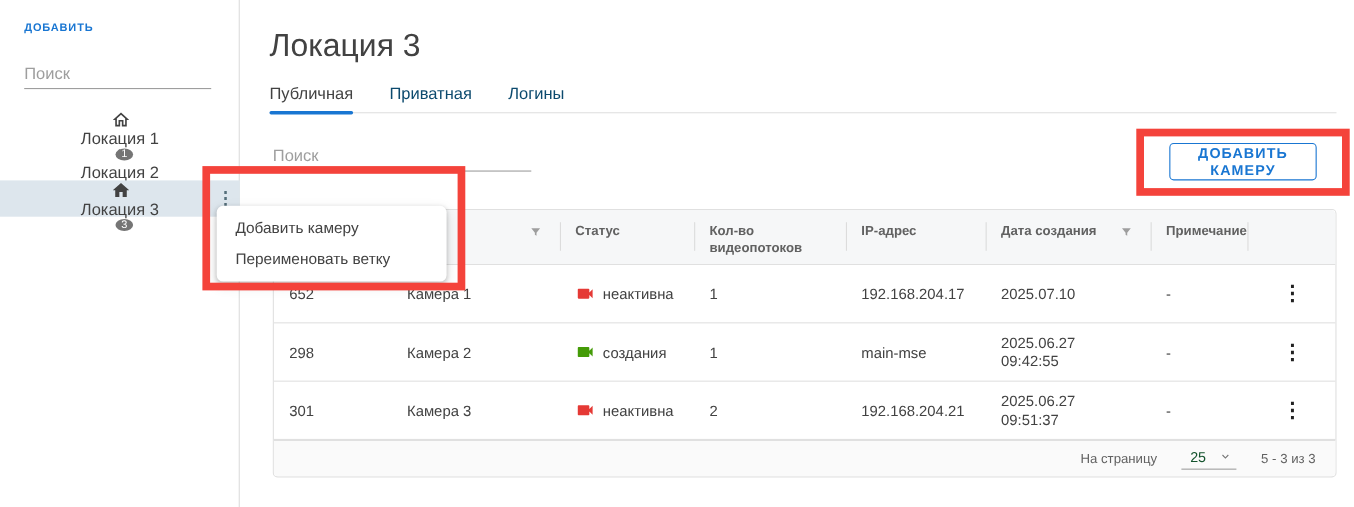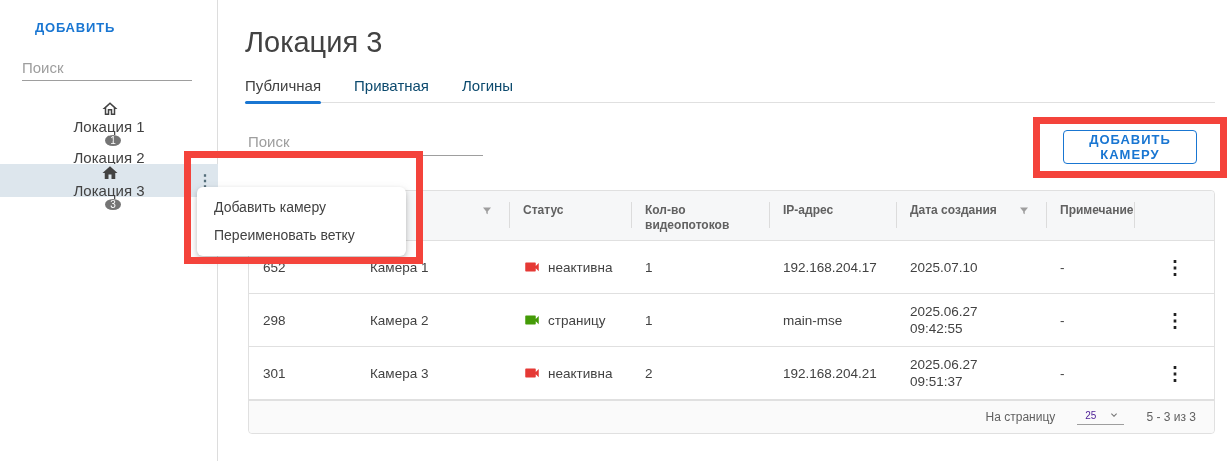--- a/index.html
+++ b/index.html
@@ -2,21 +2,21 @@
 <html><head>
 <meta charset="utf-8">
 <style>
   * { margin:0; padding:0; box-sizing:border-box; }
   html,body { width:1231px; height:461px; background:#fff; overflow:hidden;
               font-family:"Liberation Sans", sans-serif; position:relative; }
 
   
   .sidebar { position:absolute; left:0; top:0; width:218px; height:461px;
              border-right:1px solid #ddd; background:#fff; }
-  .add-link { position:absolute; left:35px; top:20px; color:#1976d2; font-size:13px;
+  .add-link { position:absolute; left:22px; top:20px; color:#1976d2; font-size:10px;
               font-weight:bold; letter-spacing:0.8px; cursor:pointer; }
   .side-search { position:absolute; left:22px; top:54px; width:170px; height:27px;
                  border:none; border-bottom:1px solid #9e9e9e; font-size:15px;
                  color:#424242; outline:none; background:transparent;
                  font-family:"Liberation Sans", sans-serif; }
   .side-search::placeholder { color:#9e9e9e; }
   .tree { position:absolute; left:0; top:100px; width:218px; }
   .tree-item { position:relative; height:31px; display:flex; align-items:center;
                padding-left:8px; font-size:15px; color:#424242; cursor:pointer;flex-direction:column; }
   .tree-item.selected { background:#dde6ed; height:33px; margin-top:2px; }
@@ -72,21 +72,21 @@
   .cam-icon.inactive { color:#e53935; }
   .date-cell { line-height:17px; }
   .row-kebab { width:100%; text-align:center; font-size:19px; font-weight:bold;
                color:#212121; cursor:pointer; letter-spacing:0; }
   .t-foot { height:33px; background:#fafafa; border-top:1px solid #e0e0e0;
             border-radius:0 0 4px 4px; display:flex; align-items:center;
             justify-content:flex-end; padding-right:18px; gap:22px; }
   .pp-label, .range-label { font-size:12px; color:#616161; }
   .pp-select { display:flex; align-items:center; gap:12px; border-bottom:1px solid #9e9e9e;
                padding:0 4px 3px 8px; cursor:pointer; }
-  .pp-value { font-size:10px; color:#4c1d95; }
+  .pp-value { font-size:13px; color:#14532d; }
   .pp-chev { width:12px; height:12px; color:#757575; }
 
   
   .ctx-menu { position:absolute; left:197px; top:187px; width:209px; height:69px;
               background:#fff; border-radius:6px; z-index:20;
               box-shadow:0 2px 4px rgba(0,0,0,0.18), 0 4px 12px rgba(0,0,0,0.12);
               padding:6px 0; }
   .ctx-item { height:28px; line-height:28px; padding-left:17px; font-size:14px;
               color:#424242; cursor:pointer; }
 
@@ -186,21 +186,21 @@
       <div class="row-kebab">⋮</div>
     </div>
 
     <div class="t-grid t-row">
       <div class="td">298</div>
       <div class="td">Камера 2</div>
       <div class="td status-cell">
         <svg class="cam-icon active" viewBox="0 0 24 24">
           <path fill="currentColor" d="M17 10.5V7a1 1 0 0 0-1-1H4a1 1 0 0 0-1 1v10a1 1 0 0 0 1 1h12a1 1 0 0 0 1-1v-3.5l4 4v-11l-4 4z"></path>
         </svg>
-        <span>страницу</span>
+        <span>создания</span>
       </div>
       <div class="td">1</div>
       <div class="td">main-mse</div>
       <div class="td date-cell">
         <div>2025.06.27</div>
         <div>09:42:55</div>
       </div>
       <div class="td">-</div>
       <div class="row-kebab">⋮</div>
     </div>

